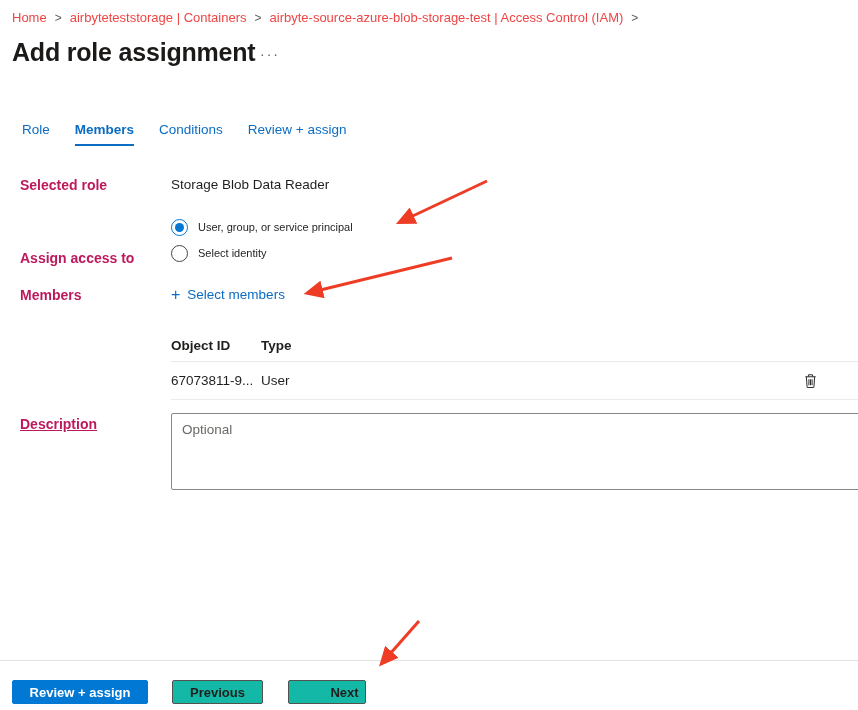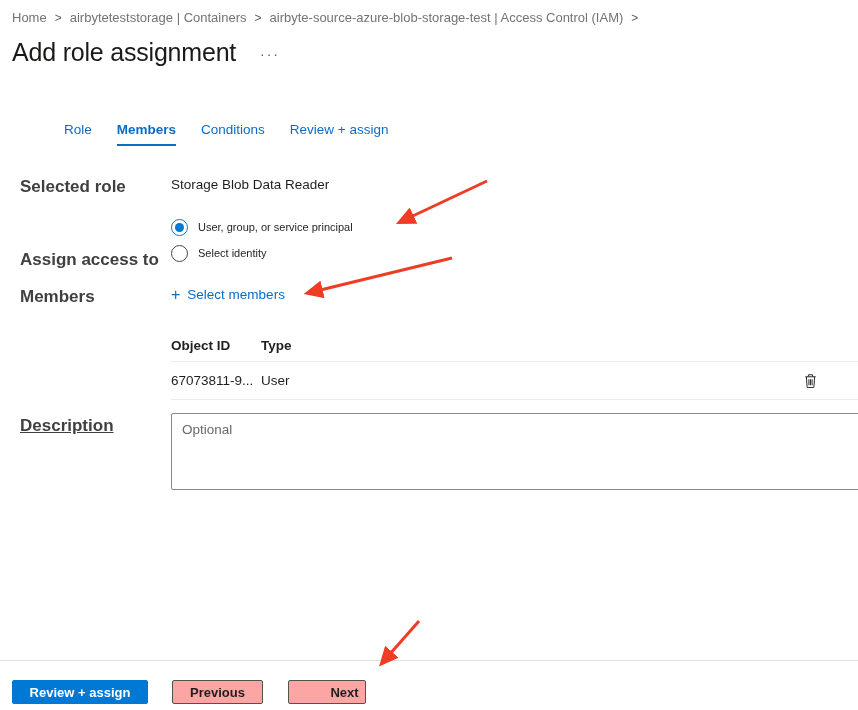--- a/index.html
+++ b/index.html
@@ -12,43 +12,43 @@
     overflow: hidden;
   }
   .stage { position: relative; width: 858px; height: 710px; }
 
   
   .breadcrumb {
     position: absolute; top: 10px; left: 12px;
     display: flex; align-items: center; gap: 8px;
     font-size: 13px; white-space: nowrap;
   }
-  .crumb { color: #737373; text-decoration: none; cursor: pointer; }
+  .crumb { color: #ef4444; text-decoration: none; cursor: pointer; }
   .crumb-sep { color: #605e5c; font-size: 12px; }
 
   
   .page-title {
     position: absolute; top: 38px; left: 12px;
-    font-size: 25px; font-weight: 400; letter-spacing: -0.2px; color: #1b1a19;
+    font-size: 25px; font-weight: 700; letter-spacing: -0.2px; color: #1b1a19;
   }
   .more-dots {
     position: absolute; top: 46px; left: 260px;
     color: #605e5c; font-size: 14px; letter-spacing: 2px; cursor: pointer;
   }
 
   
   .tabs {
     position: absolute; top: 122px; left: 22px;
-    display: flex; gap: 25px; font-size: 13.5px; margin-left: 42px;
+    display: flex; gap: 25px; font-size: 13.5px;
   }
   .tab { color: #0b6cc4; padding-bottom: 7px; cursor: pointer; border-bottom: 2.5px solid transparent; }
   .tab.active { font-weight: 700; border-bottom-color: #0b6cc4; }
 
   
-  .field-label { position: absolute; left: 20px; font-weight: 700; font-size: 17px; color: #404040; }
+  .field-label { position: absolute; left: 20px; font-weight: 700; font-size: 14px; color: #be185d; }
   .lbl-role    { top: 177px; }
   .lbl-assign  { top: 220px; margin-top: 30px; }
   .lbl-members { top: 287px; }
   .lbl-desc    { top: 416px; text-decoration: underline; }
 
   .val-role { position: absolute; left: 171px; top: 177px; font-size: 13.5px; }
 
   .radio-group { position: absolute; left: 171px; top: 214px; }
   .radio-option { display: flex; align-items: center; gap: 10px; height: 26px; font-size: 11px; cursor: pointer; }
   .radio-circle {
@@ -90,21 +90,21 @@
   .footer { position: absolute; top: 680px; left: 12px; display: flex; align-items: center; }
   .btn {
     height: 24px; font-size: 13px; border-radius: 2px; cursor: pointer;
     font-family: "Liberation Sans", sans-serif; display: inline-flex; align-items: center; justify-content: center;
   }
   .btn-primary {
     width: 136px; background: #0078d4; border: 1px solid #0078d4; color: #fff; font-weight: 700;
     margin-right: 24px;
   }
   .btn-secondary {
-    background: #fca5a5; border: 1px solid #54524f; color: #201f1e; font-weight: 600;
+    background: #14b8a6; border: 1px solid #54524f; color: #201f1e; font-weight: 600;
   }
   .btn-previous { width: 91px; margin-right: 25px; }
   .btn-next { width: 78px; padding-left: 35px; }
 
   
   .arrows { position: absolute; inset: 0; pointer-events: none; z-index: 10; }
 </style>
 </head>
 <body>
 

